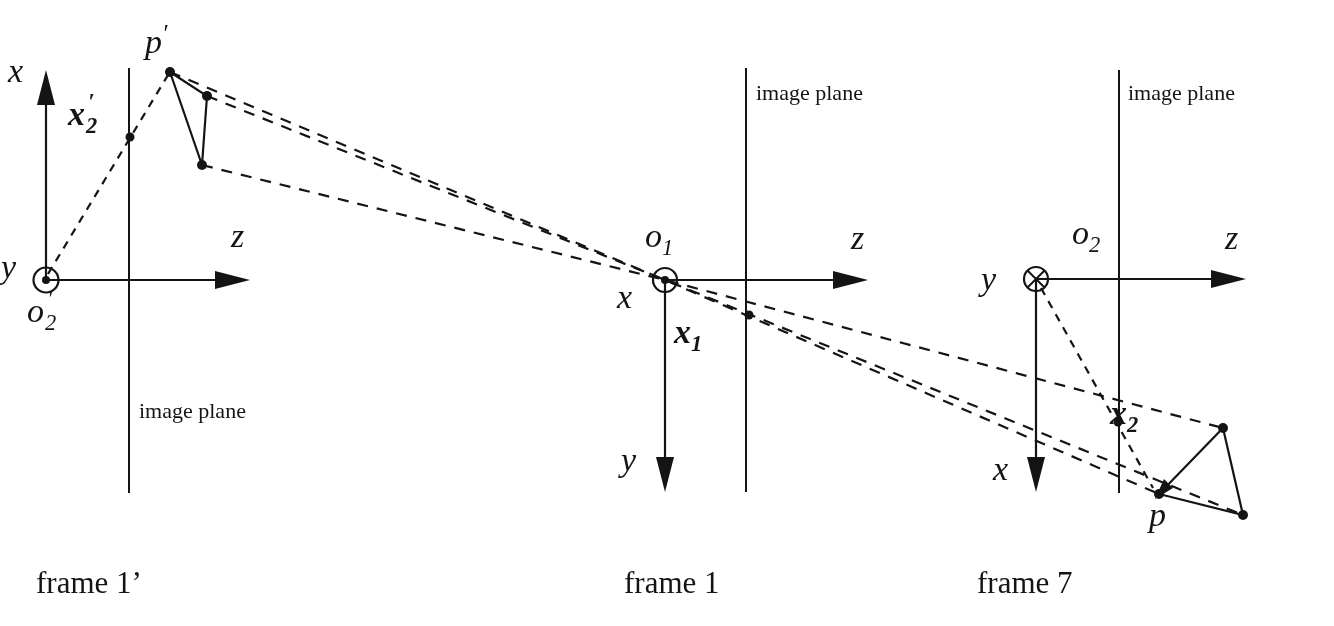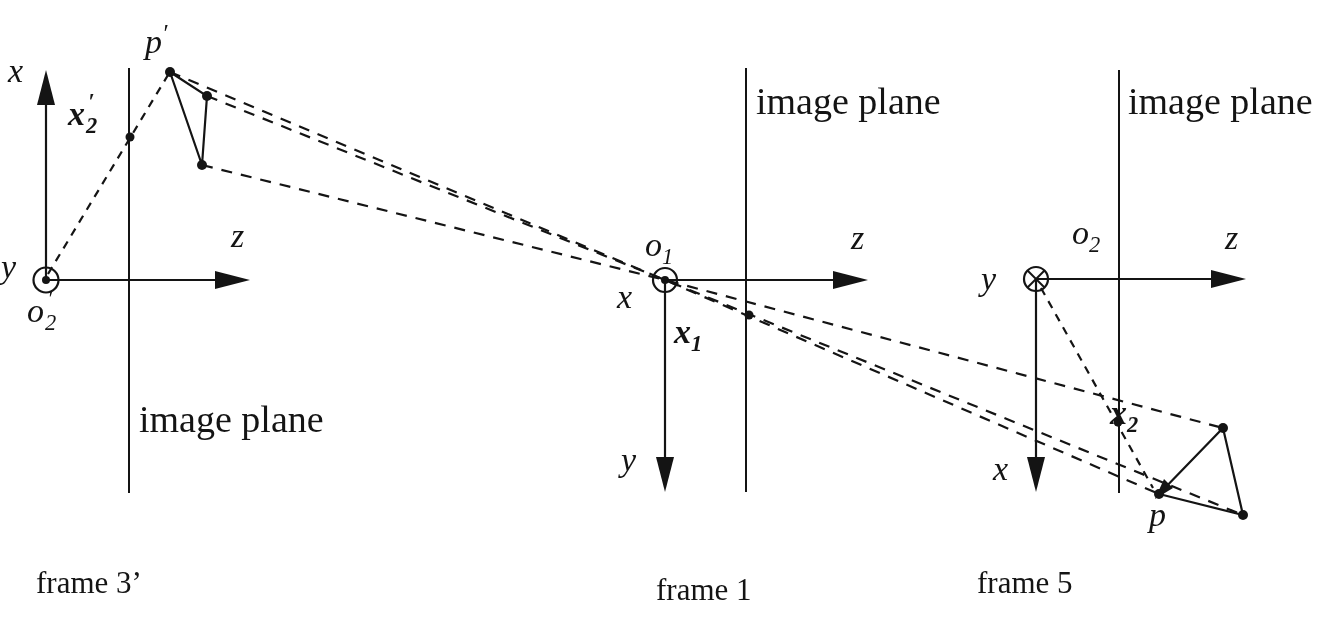--- a/index.html
+++ b/index.html
@@ -13,21 +13,21 @@
   #stage svg{position:absolute;left:0;top:0;}
   .lbl{
     position:absolute;
     color:#141414;
     white-space:nowrap;
     line-height:1;
     user-select:none;
   }
   .math{font-style:italic;font-size:34px;}
   .mbold{font-weight:700;}
-  .roman{font-style:normal;font-size:38px;}
+  .roman{font-style:normal;font-size:22px;}
   .caption{font-style:normal;font-size:31px;}
   .sub{font-size:0.66em;vertical-align:-0.35em;font-style:italic;}
   .sup{font-size:0.72em;vertical-align:0.45em;font-style:italic;}
   
   .ps{position:relative;display:inline-block;font-size:0.66em;vertical-align:-0.35em;margin-left:0.05em;}
   .ps .pr{position:absolute;left:0.1em;top:-1.05em;}
   .ps .sb{display:inline-block;}
 </style>
 </head>
 <body>
@@ -90,32 +90,32 @@
     </g>
   </svg>
 
   <div class="lbl math" style="left:8px;top:54px;">x</div>
   <div class="lbl math" style="left:231px;top:219px;">z</div>
   <div class="lbl math" style="left:1px;top:250px;">y</div>
   <div class="lbl math" style="left:27px;top:294px;"><span>o</span><span class="ps"><span class="pr">′</span><span class="sb">2</span></span></div>
   <div class="lbl math mbold" style="left:68px;top:97px;"><span>x</span><span class="ps"><span class="pr">′</span><span class="sb">2</span></span></div>
   <div class="lbl math" style="left:145px;top:22px;"><span>p</span><span class="sup">′</span></div>
   <div class="lbl roman" style="left:139px;top:400px;">image plane</div>
-  <div class="lbl caption" style="left:36px;top:567px;">frame 3’</div>
+  <div class="lbl caption" style="left:36px;top:567px;">frame 1’</div>
 
-  <div class="lbl math" style="left:645px;top:228px;"><span>o</span><span class="sub">1</span></div>
+  <div class="lbl math" style="left:645px;top:219px;"><span>o</span><span class="sub">1</span></div>
   <div class="lbl math" style="left:617px;top:280px;">x</div>
   <div class="lbl math" style="left:851px;top:221px;">z</div>
   <div class="lbl math" style="left:621px;top:443px;">y</div>
   <div class="lbl math mbold" style="left:674px;top:315px;"><span>x</span><span class="sub">1</span></div>
   <div class="lbl roman" style="left:756px;top:82px;">image plane</div>
-  <div class="lbl caption" style="left:656px;top:567px;margin-top:7px;">frame 1</div>
+  <div class="lbl caption" style="left:624px;top:567px;">frame 1</div>
 
   <div class="lbl math" style="left:1072px;top:216px;"><span>o</span><span class="sub">2</span></div>
   <div class="lbl math" style="left:981px;top:262px;">y</div>
   <div class="lbl math" style="left:1225px;top:221px;">z</div>
   <div class="lbl math" style="left:993px;top:452px;">x</div>
   <div class="lbl math mbold" style="left:1110px;top:396px;"><span>x</span><span class="sub">2</span></div>
   <div class="lbl math" style="left:1149px;top:498px;">p</div>
   <div class="lbl roman" style="left:1128px;top:82px;">image plane</div>
-  <div class="lbl caption" style="left:977px;top:567px;">frame 5</div>
+  <div class="lbl caption" style="left:977px;top:567px;">frame 7</div>
 
 </div>
 
 </body></html>

